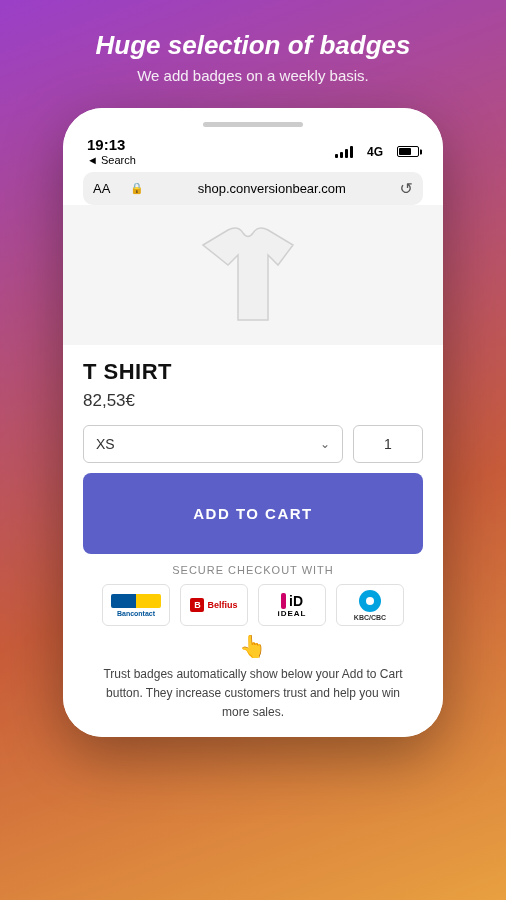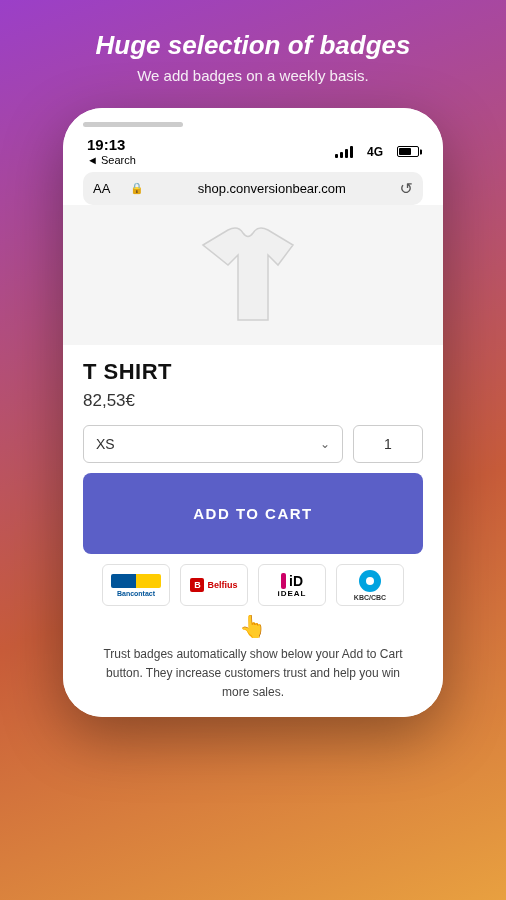--- a/index.html
+++ b/index.html
@@ -45,21 +45,21 @@
       box-shadow: 0 20px 60px rgba(0,0,0,0.35);
       position: relative;
     }
 
     
     .phone-bezel-top {
       background: #fff;
       padding: 14px 20px 0 20px;
       display: flex;
       flex-direction: column;
-      align-items: flex-start;
+      align-items: center;
     }
 
     .phone-notch-bar {
       width: 100px;
       height: 5px;
       background: #ccc;
       border-radius: 3px;
       margin-bottom: 10px;
     }
 
@@ -514,20 +514,21 @@
       <div class="qty-box">
         <span>1</span>
       </div>
     </div>
 
     
     <button class="add-to-cart-btn">ADD TO CART</button>
 
     
     <div class="secure-checkout">
+      <div class="secure-checkout-label">SECURE CHECKOUT WITH</div>
       <div class="payment-logos">
 
         <div class="payment-logo">
           <div class="bancontact-logo">
             <div class="bancontact-stripe"></div>
             <span class="bancontact-text">Bancontact</span>
           </div>
         </div>
 
         <div class="payment-logo">

